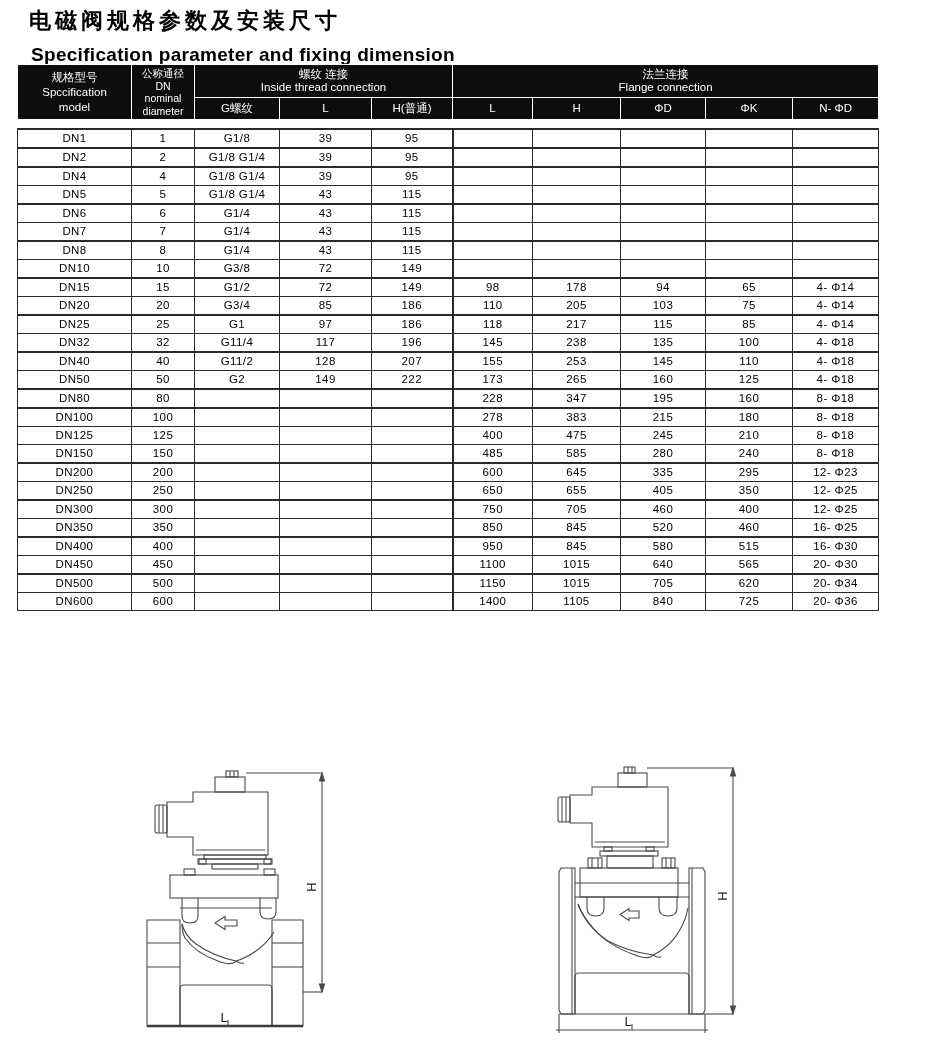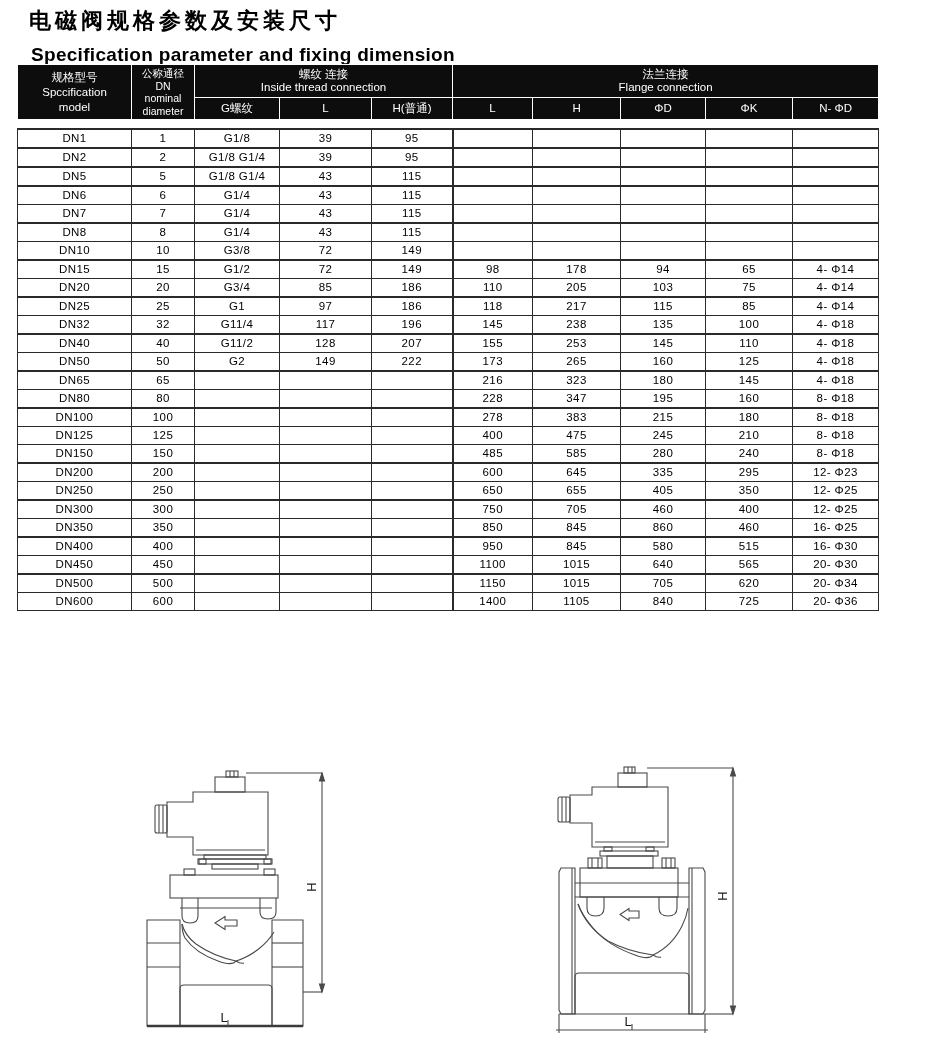--- a/index.html
+++ b/index.html
@@ -126,20 +126,32 @@
             <td>95</td>
             <td></td>
             <td></td>
             <td></td>
             <td></td>
             <td></td>
           </tr>
         </tbody>
         <tbody>
           <tr>
+            <td>DN4</td>
+            <td>4</td>
+            <td>G1/8 G1/4</td>
+            <td>39</td>
+            <td>95</td>
+            <td></td>
+            <td></td>
+            <td></td>
+            <td></td>
+            <td></td>
+          </tr>
+          <tr>
             <td>DN5</td>
             <td>5</td>
             <td>G1/8 G1/4</td>
             <td>43</td>
             <td>115</td>
             <td></td>
             <td></td>
             <td></td>
             <td></td>
             <td></td>
@@ -270,32 +282,20 @@
             <td>222</td>
             <td>173</td>
             <td>265</td>
             <td>160</td>
             <td>125</td>
             <td>4- Φ18</td>
           </tr>
         </tbody>
         <tbody>
           <tr>
-            <td>DN65</td>
-            <td>65</td>
-            <td></td>
-            <td></td>
-            <td></td>
-            <td>216</td>
-            <td>323</td>
-            <td>180</td>
-            <td>145</td>
-            <td>4- Φ18</td>
-          </tr>
-          <tr>
             <td>DN80</td>
             <td>80</td>
             <td></td>
             <td></td>
             <td></td>
             <td>228</td>
             <td>347</td>
             <td>195</td>
             <td>160</td>
             <td>8- Φ18</td>
@@ -379,21 +379,21 @@
             <td>12- Φ25</td>
           </tr>
           <tr>
             <td>DN350</td>
             <td>350</td>
             <td></td>
             <td></td>
             <td></td>
             <td>850</td>
             <td>845</td>
-            <td>860</td>
+            <td>520</td>
             <td>460</td>
             <td>16- Φ25</td>
           </tr>
         </tbody>
         <tbody>
           <tr>
             <td>DN400</td>
             <td>400</td>
             <td></td>
             <td></td>

